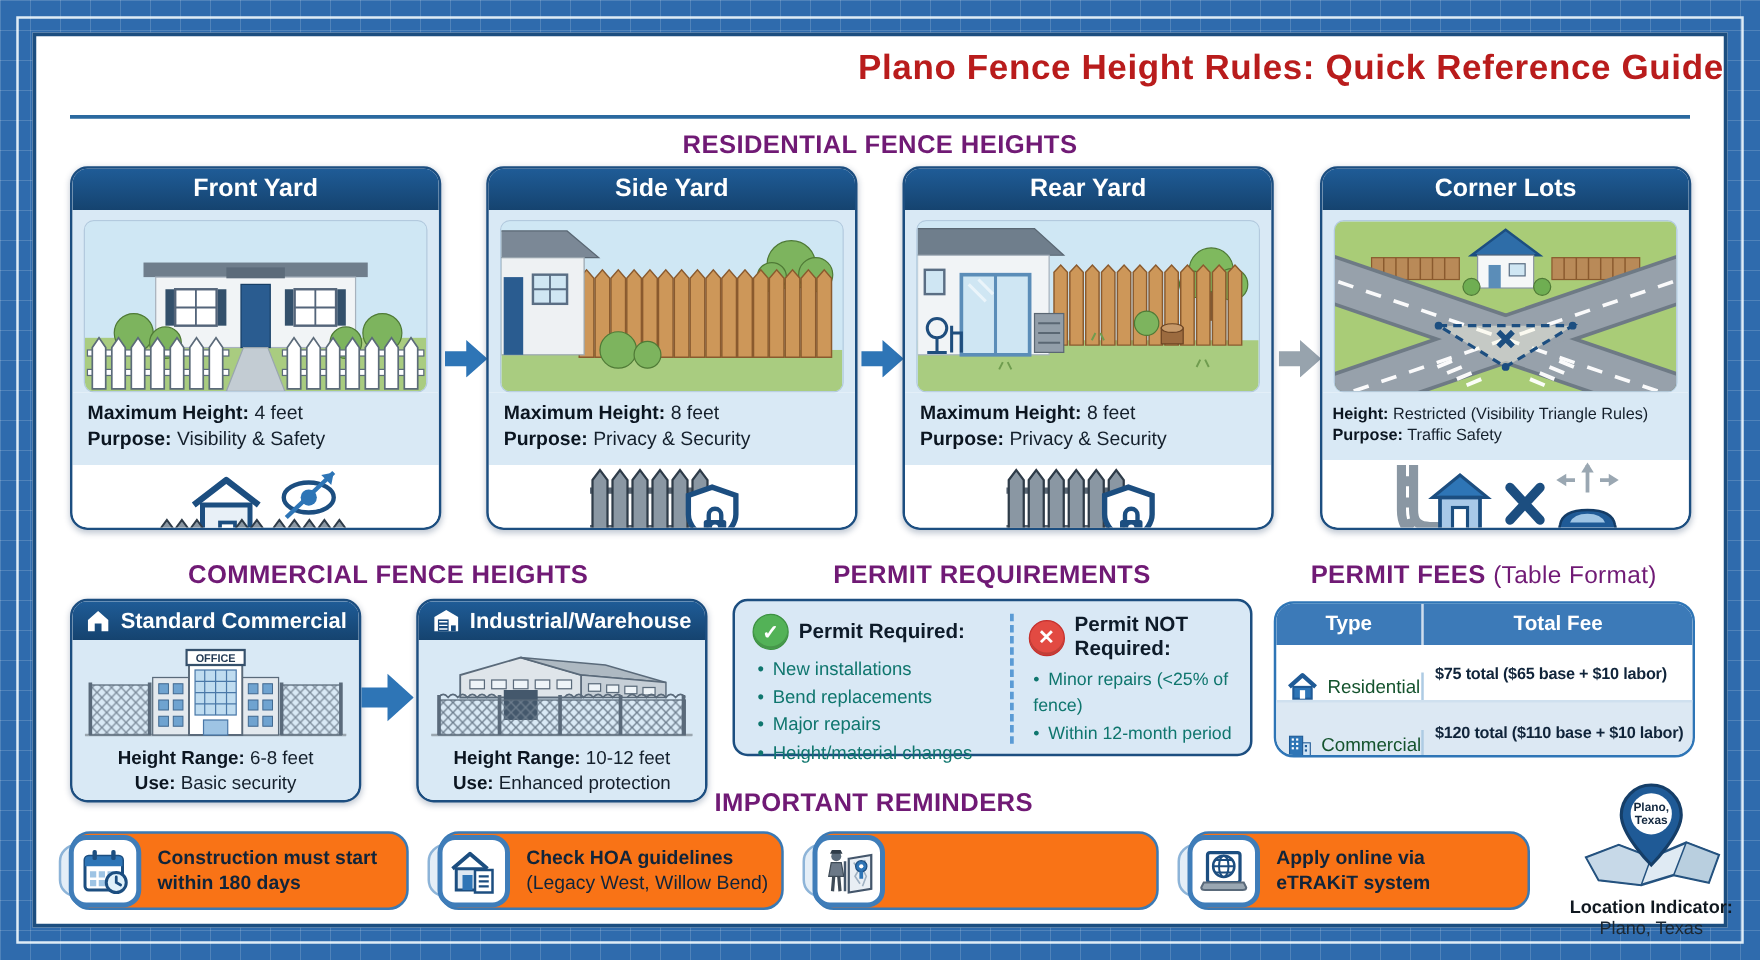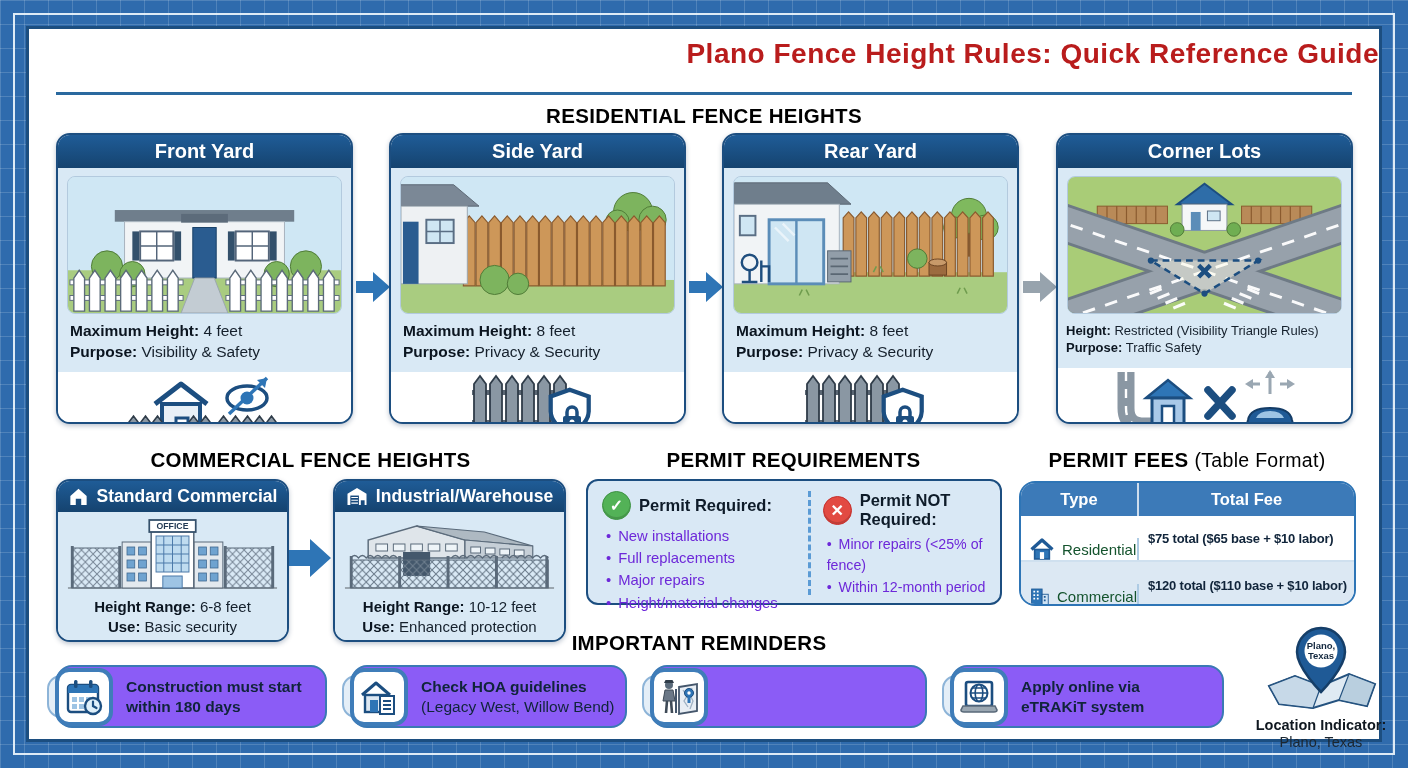--- a/index.html
+++ b/index.html
@@ -9,21 +9,21 @@
       linear-gradient(rgba(255,255,255,.16) 1px, transparent 1px),
       linear-gradient(90deg, rgba(255,255,255,.16) 1px, transparent 1px);
     background-size:24px 24px; }
   .frame-line { position:absolute; inset:13px; border:2px solid rgba(238,246,252,.92); pointer-events:none; }
   .page { position:absolute; inset:26px; background:#fff; border:3px solid #1c4e80; }
 
   
   .title { position:absolute; top:9px; left:0; width:100%; text-align:right;
     font-size:28px; font-weight:800; color:#b91c1c; letter-spacing:.5px; }
   .title-rule { position:absolute; top:63px; left:27px; right:27px; height:3px; background:#2a699f; }
-  .sec-head { position:absolute; font-size:20.5px; font-weight:800; color:#000000; letter-spacing:.3px; text-align:center; }
+  .sec-head { position:absolute; font-size:20.5px; font-weight:800; color:#701a75; letter-spacing:.3px; text-align:center; }
   #h-res { top:75px; left:0; width:100%; }
   #h-com { top:419px; left:27px; width:509px; }
   #h-permit { top:419px; left:556px; width:417px; }
   #h-fees { top:419px; left:980px; width:356px; }
   #h-fees .norm { font-weight:400; font-size:19.5px; }
   #h-rem { top:602px; left:520px; width:300px; }
 
   
   .card { position:absolute; background:#fff; border:2.5px solid #1c4e80; border-radius:14px;
     overflow:hidden; display:flex; flex-direction:column; box-shadow:0 2px 5px rgba(18,48,86,.28); }
@@ -53,42 +53,42 @@
   
   .permits { position:absolute; left:557px; top:450px; width:416px; height:126px;
     background:#d9e8f5; border:2.5px solid #1c4e80; border-radius:12px; display:flex; padding:10px 10px 8px 14px; }
   .pcol1 { width:53%; padding-right:6px; }
   .pcol2 { width:47%; border-left:3px dashed #5b9bd5; padding-left:12px; }
   .pcol-head { display:flex; align-items:center; gap:8px; font-weight:700; font-size:16.5px; color:#0e1b29; }
   .badge { width:29px; height:29px; border-radius:50%; color:#fff; font-size:16px; font-weight:800;
     display:flex; align-items:center; justify-content:center; flex:none; box-shadow:inset 0 -2px 0 rgba(0,0,0,.15); }
   .badge.green { background:#53b257; border:1.5px solid #3d9142; }
   .badge.red { background:#e24a42; border:1.5px solid #c62f2c; }
-  ul.plist { margin:5px 0 0 4px; list-style:none; color:#6d28d9; line-height:1.5; }
+  ul.plist { margin:5px 0 0 4px; list-style:none; color:#0f766e; line-height:1.5; }
   .pcol1 ul.plist { font-size:14.8px; }
   .pcol2 ul.plist { font-size:14.2px; }
   ul.plist li::before { content:"•"; margin-right:7px; }
 
   
   .fees { position:absolute; left:990px; top:452px; width:337px; height:125px;
     border:2.5px solid #2e75b6; border-radius:16px; overflow:hidden; background:#fff;
     display:flex; flex-direction:column; }
   .fees-head { flex:none; height:33px; display:flex; background:#3c7ab8; color:#fff; font-weight:700; font-size:16.5px; }
   .fees-head .c1 { width:118px; display:flex; align-items:center; justify-content:center; border-right:2px solid rgba(255,255,255,.75); }
   .fees-head .c2 { flex:1; display:flex; align-items:center; justify-content:center; }
   .fees-row { flex:1; display:flex; align-items:stretch; }
   .fees-row.alt { background:#dce8f3; }
   .fees-row + .fees-row { border-top:2px solid #cfe0ef; }
   .fees-row .c1 { width:118px; display:flex; align-items:center; gap:7px; padding-left:8px;
     border-right:2px solid #aecbe4; font-size:15px; color:#14532d;margin-top:22px; }
   .fees-row .c2 { flex:1; display:flex; align-items:center; padding-left:9px;
     font-size:13px; font-weight:700; letter-spacing:-.2px; color:#10243a; }
 
   
-  .pill { position:absolute; top:636px; height:63px; background:#8b5cf6; border:2.5px solid #3a79b4;
+  .pill { position:absolute; top:636px; height:63px; background:#f97316; border:2.5px solid #3a79b4;
     border-radius:16px; display:flex; align-items:center; z-index:0; }
   .pill::before { content:""; position:absolute; left:-11px; top:8px; bottom:8px; width:38px;
     background:#e4eef7; border:2px solid #8db4d8; border-radius:14px; z-index:-1; }
   #pill1{left:27px; width:271px;} #pill2{left:322px; width:276px;}
   #pill3{left:622px; width:276px;} #pill4{left:922px; width:273px;}
   .pill-icon { flex:none; width:58px; height:58px; background:#fff; border:4px solid #3f7db9;
     border-radius:14px; display:flex; align-items:center; justify-content:center;
     margin-right:10px; position:relative; left:-3px; }
   .pill-text { font-size:15.5px; font-weight:700; color:#10243a; line-height:1.27; padding-right:4px; }
   .pill-text .reg { font-weight:400; }
@@ -530,21 +530,21 @@
     </div>
 
     <div class="permits">
       <div class="pcol1">
         <div class="pcol-head">
           <span class="badge green">✓</span>
           <span>Permit Required:</span>
         </div>
         <ul class="plist">
           <li>New installations</li>
-          <li>Full replacements</li>
+          <li>Bend replacements</li>
           <li>Major repairs</li>
           <li>Height/material changes</li>
         </ul>
       </div>
       <div class="pcol2">
         <div class="pcol-head">
           <span class="badge red">✕</span>
           <span>Permit NOT Required:</span>
         </div>
         <ul class="plist">

